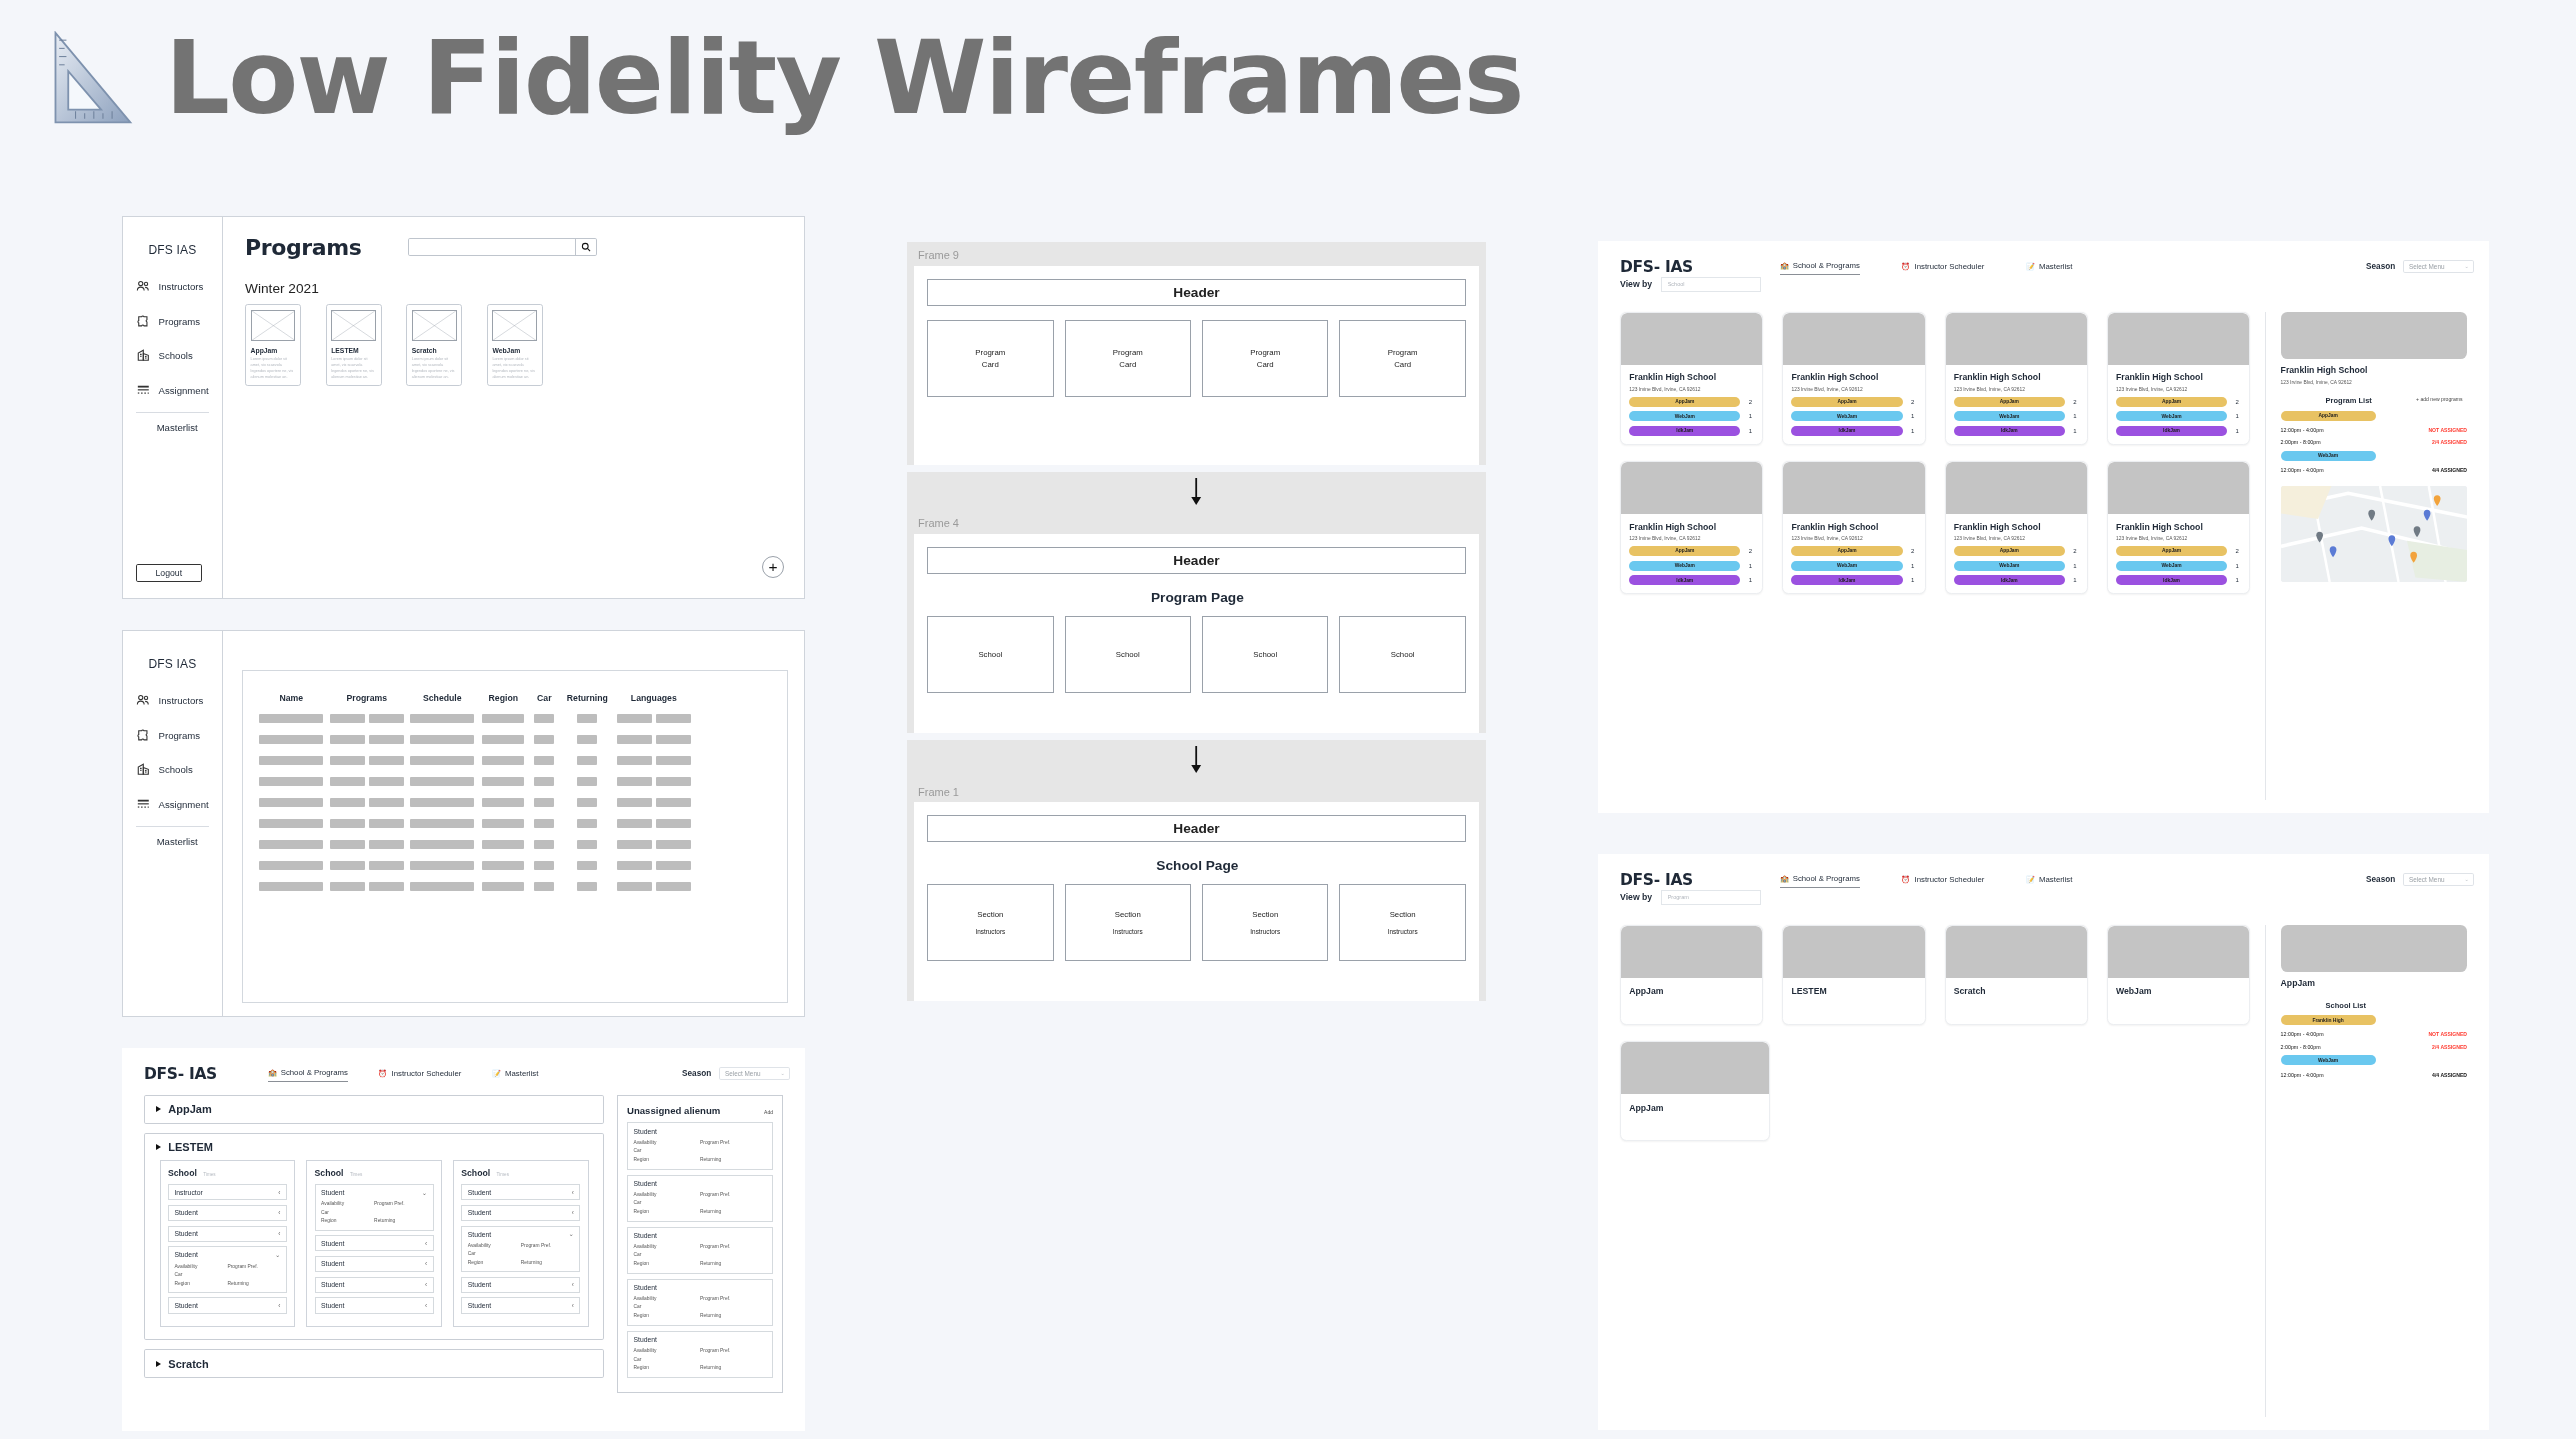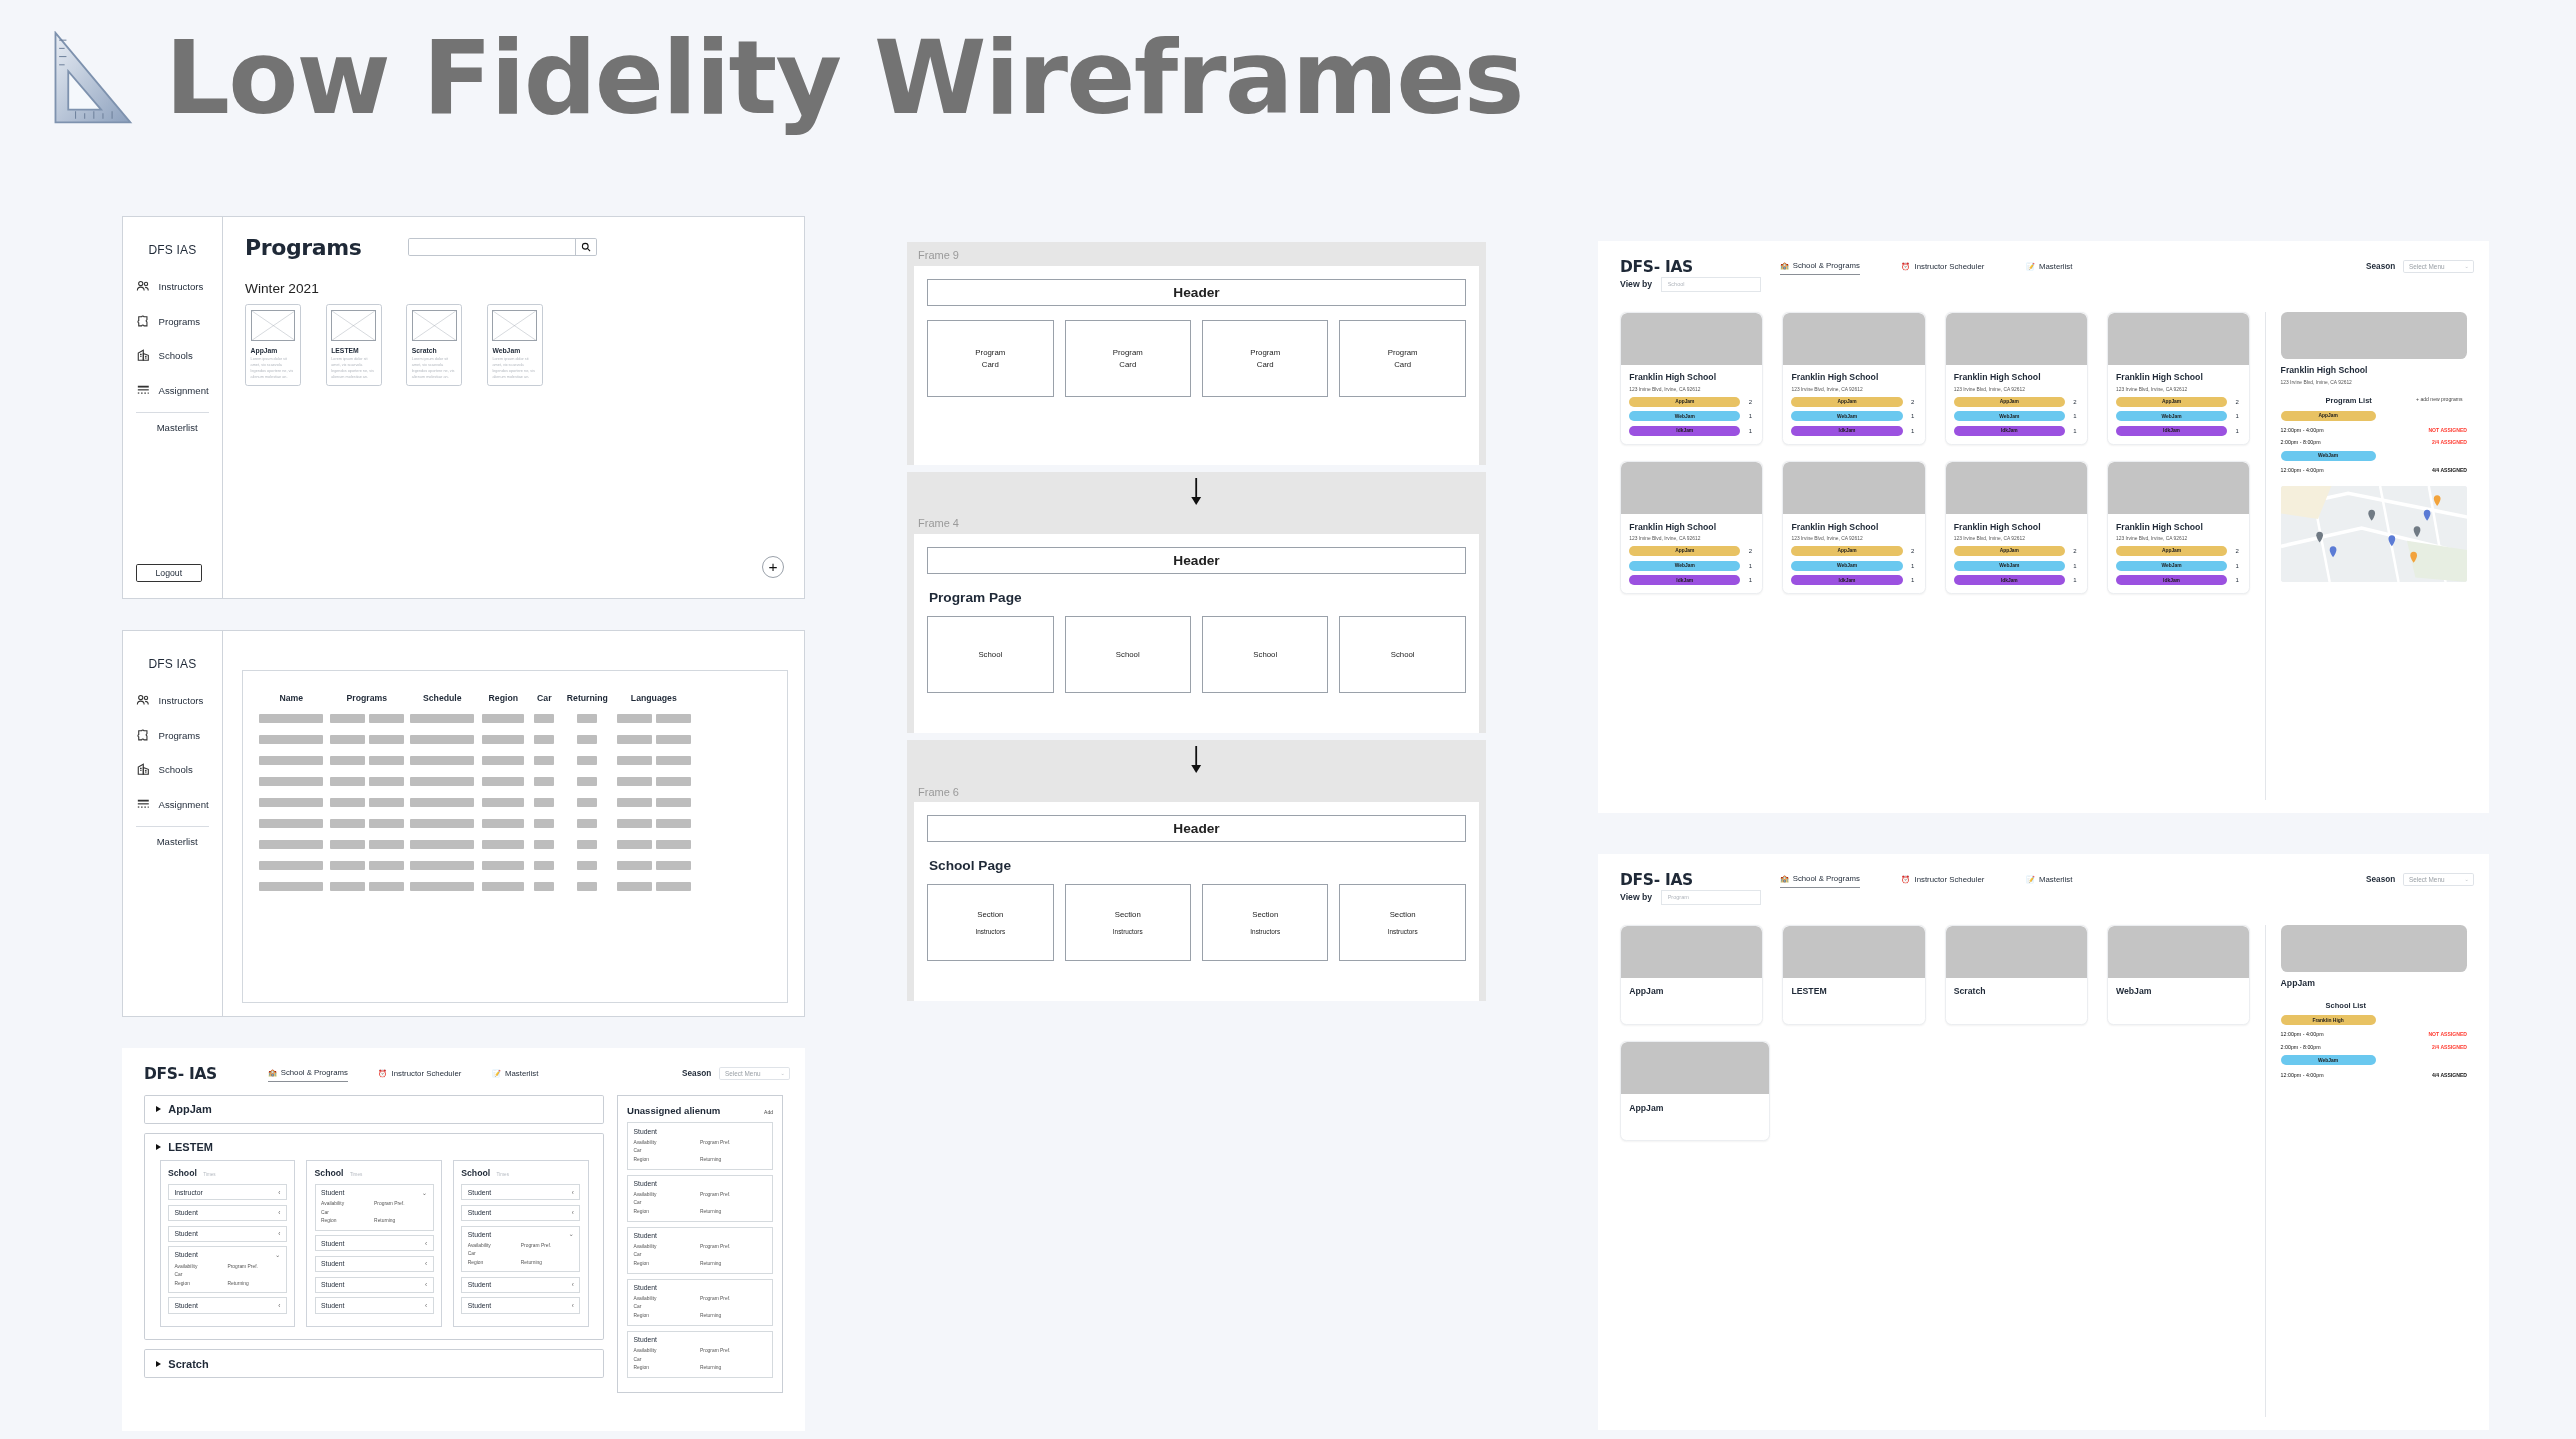--- a/index.html
+++ b/index.html
@@ -96,21 +96,21 @@
   .un-head .a{ font-size:5px; color:#444; }
   .stu-card{ border:0.9px solid #d5dade; padding:4.6px 5.5px; margin-bottom:4.6px; }
   .stu-card .t{ font-size:6.8px; margin-bottom:2.7px; }
 
   
   .mid{ position:absolute; left:907px; top:242px; width:579px; }
   .frame{ background:#e6e6e6; padding:0; }
   .frame-label{ font-size:11px; color:#9a9a9a; padding:7.3px 9px 4.6px 11px; }
   .frame-inner{ background:#fff; margin:0 7.3px 7.3px 7.3px; padding:12.8px; }
   .hdr-box{ border:0.9px solid #9aa1aa; height:27px; display:flex; align-items:center; justify-content:center; font-size:13.7px; font-weight:bold; color:#222; }
-  .ph-title{ font-size:13.7px; font-weight:bold; margin:16.4px 0 11px 1.8px; }
+  .ph-title{ font-size:13.7px; font-weight:bold; margin:16.4px 0 11px 1.8px;text-align:center; }
   .box-row{ display:flex; gap:11px; margin-top:14.6px; }
   .mid-box{ flex:1; height:77px; border:0.9px solid #9aa1aa; display:flex; flex-direction:column; align-items:center; justify-content:center; gap:8.2px; font-size:7.8px; color:#222; text-align:center; line-height:1.25; }
   .arrow-gap{ height:38px; display:flex; align-items:center; justify-content:center; background:#e6e6e6; }
   .arrow-gap svg{ width:16.4px; height:27px; }
 
   
   .rt1{ left:1598px; top:241px; width:891px; height:572px; }
   .rt2{ left:1598px; top:854px; width:891px; height:576px; }
   .viewby{ position:absolute; left:22px; top:36px; display:flex; align-items:center; gap:9px; }
   .viewby .lbl{ font-size:8.7px; font-weight:bold; }
@@ -873,21 +873,21 @@
   </div>
 
   <div class="arrow-gap">
     <svg viewBox="0 0 18 30">
       <line x1="9" y1="0" x2="9" y2="24" stroke="#111" stroke-width="2"></line>
       <polygon points="9,30 3.5,21 14.5,21" fill="#111"></polygon>
     </svg>
   </div>
 
   <div class="frame">
-    <div class="frame-label">Frame 6</div>
+    <div class="frame-label">Frame 1</div>
     <div class="frame-inner" style="height:199px;">
       <div class="hdr-box">Header</div>
       <div class="ph-title">School Page</div>
       <div class="box-row" style="margin-top:0">
         <div class="mid-box">
           <span>Section</span>
           <span style="font-size:6.4px">Instructors</span>
         </div>
         <div class="mid-box">
           <span>Section</span>

